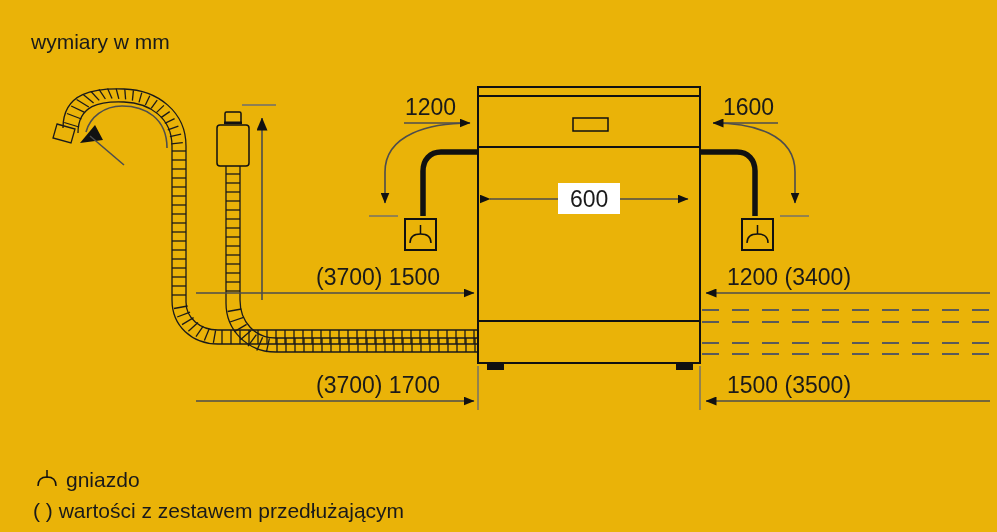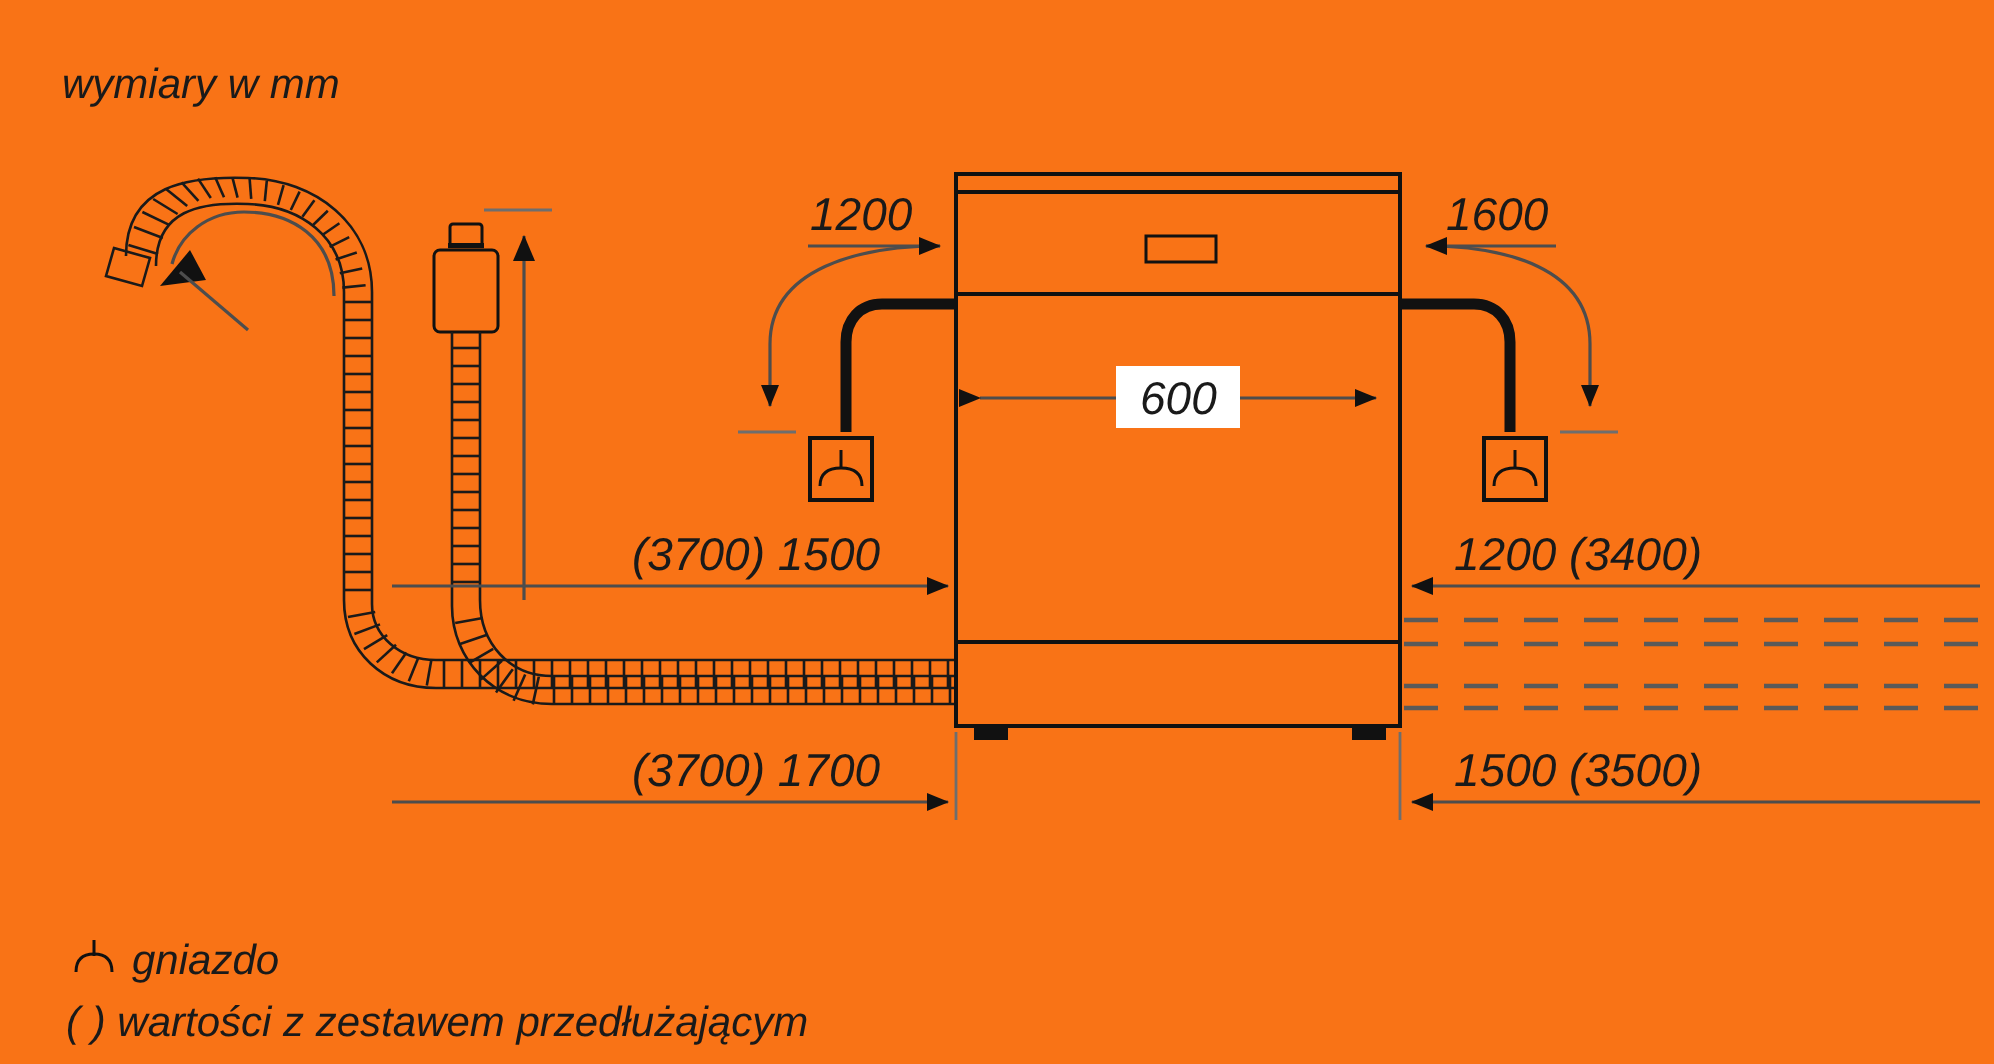--- a/index.html
+++ b/index.html
@@ -4,24 +4,23 @@
 <style>
   html, body {
     margin: 0;
     padding: 0;
     background: #ffffff;
   }
   #root {
     position: relative;
     width: 997px;
     height: 532px;
-    background: #f97316;
+    background: #eab308;
     font-family: "Liberation Sans", sans-serif;
     overflow: hidden;
-    font-style: italic;
   }
   #diagram-svg {
     position: absolute;
     left: 0;
     top: 0;
     width: 997px;
     height: 532px;
   }
   .dim-text {
     font-family: "Liberation Sans", sans-serif;

